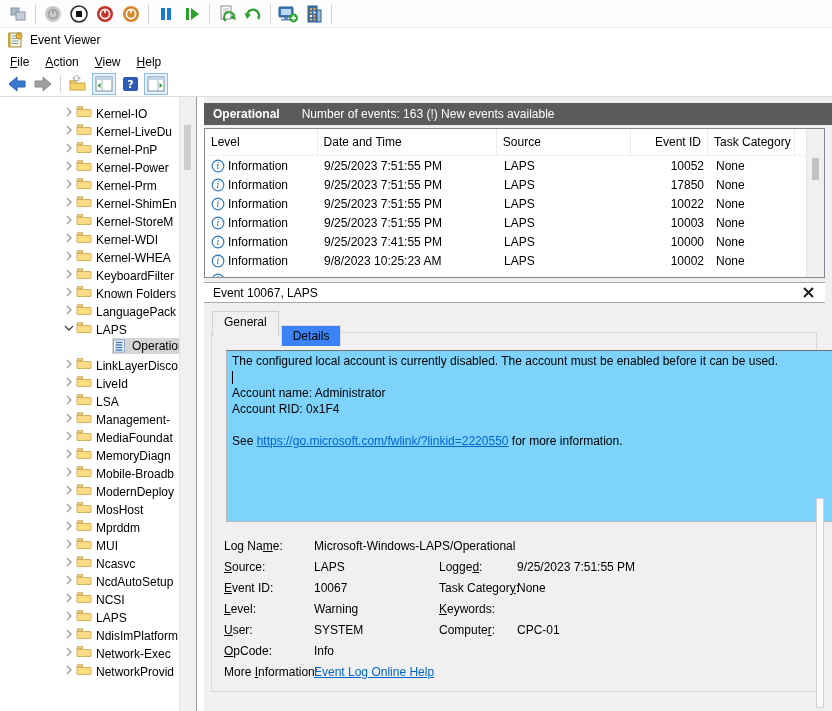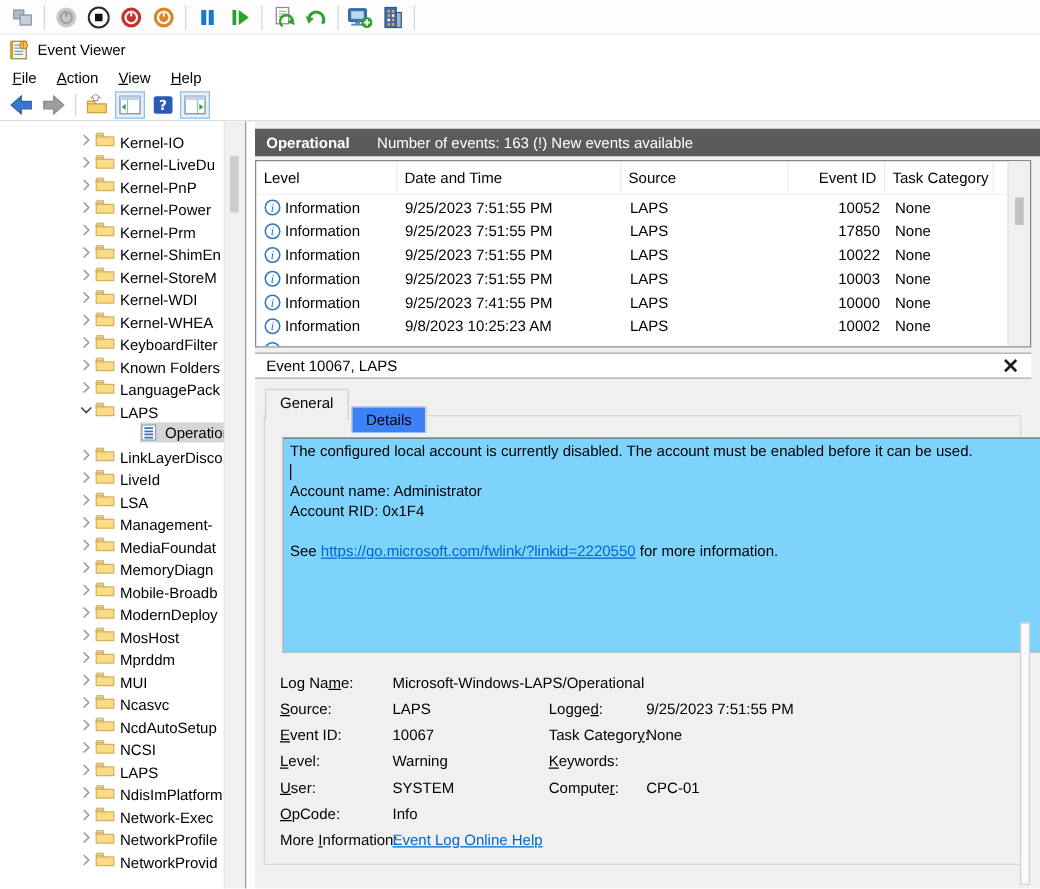--- a/index.html
+++ b/index.html
@@ -744,34 +744,20 @@
             <svg width="8" height="10">
               <polyline points="2,1 6,5 2,9" fill="none" stroke="#9a9a9a" stroke-width="1.3"></polyline>
             </svg>
           </span>
           <span><span class="ticon">
               <svg width="16" height="14">
                 <path d="M1 4 L1 12.5 L15 12.5 L15 5.5 L7.5 5.5 L6 4 Z" fill="#fbdc83" stroke="#d2b163"></path>
                 <path d="M1 4 L6 4 L7.5 5.5 L1 5.5 Z" fill="#fdeebb" stroke="#d2b163"></path>
                 <rect x="1.6" y="2.6" width="5" height="1.6" fill="#fdeebb" stroke="#d2b163"></rect>
               </svg>
-            </span><span class="tlabel">NetworkProfile</span></span>
-        </div>
-        <div class="titem">
-          <span class="chev">
-            <svg width="8" height="10">
-              <polyline points="2,1 6,5 2,9" fill="none" stroke="#9a9a9a" stroke-width="1.3"></polyline>
-            </svg>
-          </span>
-          <span><span class="ticon">
-              <svg width="16" height="14">
-                <path d="M1 4 L1 12.5 L15 12.5 L15 5.5 L7.5 5.5 L6 4 Z" fill="#fbdc83" stroke="#d2b163"></path>
-                <path d="M1 4 L6 4 L7.5 5.5 L1 5.5 Z" fill="#fdeebb" stroke="#d2b163"></path>
-                <rect x="1.6" y="2.6" width="5" height="1.6" fill="#fdeebb" stroke="#d2b163"></rect>
-              </svg>
             </span><span class="tlabel">NetworkProvid</span></span>
         </div>
       </div>
     <div id="tree-scroll">
         <div class="thumb"></div>
       </div>
   </div>
 
   <div id="main">
     <div id="result-bar">

